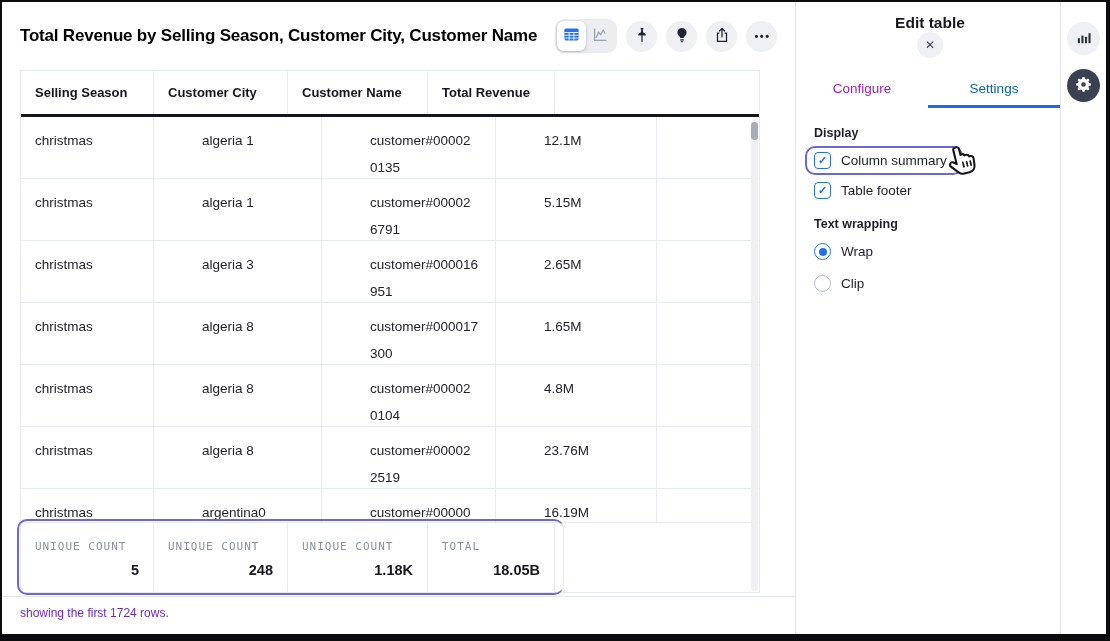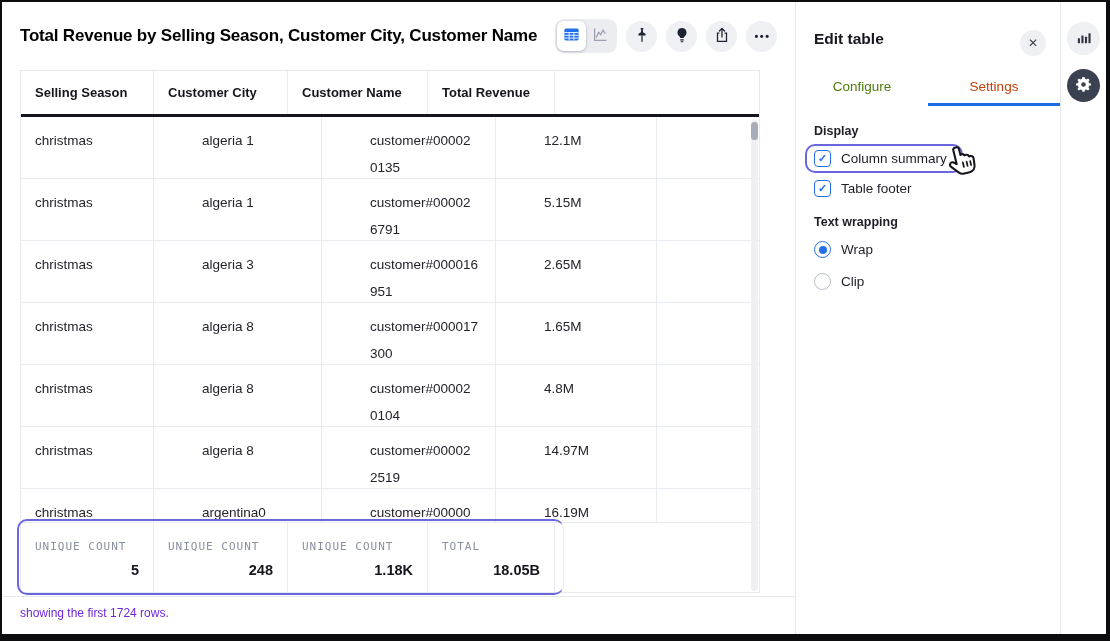--- a/index.html
+++ b/index.html
@@ -35,27 +35,27 @@
   .summary-label { font-family:"DejaVu Sans Mono", monospace; font-size:11px; letter-spacing:1px; color:#8a90a0; }
   .summary-value { display:block; text-align:right; font-size:14.5px; font-weight:700; color:#15151e; margin-top:8px; }
   .summary-highlight { position:absolute; left:-4px; top:-4px; height:76px; width:547px;
                        border:2.5px solid #6a66dd; border-radius:10px; pointer-events:none; z-index:3; }
   .scroll-track { position:absolute; top:49px; right:1px; bottom:1px; width:7px; background:#eef0f4; border-radius:4px; }
   .scroll-thumb { position:absolute; top:2px; left:0; width:7px; height:18px; background:#a6adb9; border-radius:4px; cursor:pointer; }
   .canvas-footer { margin-top:3px; border-top:1px solid #e6e8ee; padding:9px 18px; font-size:12px; color:#6d28d9; }
 
   
   .panel { width:265px; border-left:1px solid #e3e6ec; position:relative; background:#fff; }
-  .panel-header { display:flex; align-items:flex-start; justify-content:space-between; padding:28px 14px 4px 18px; }
+  .panel-header { display:flex; align-items:center; justify-content:space-between; padding:12px 14px 4px 18px;flex-direction:column; }
   .panel-title { font-size:15.5px; font-weight:700; color:#16161e; }
   .close-btn { width:26px; height:26px; border-radius:50%; background:#eef0f3; border:none;
                display:grid; place-items:center; font-size:12px; color:#3c424e; cursor:pointer; }
   .tabs { display:flex; margin-top:10px; }
-  .tab { flex:1; text-align:center; font-size:13.5px; padding:9px 0 12px; color:#4d7c0f; cursor:pointer; }
-  .tab.active { color:#c2410c; font-weight:500; box-shadow:inset 0 -3px 0 #1c6ce6; }
+  .tab { flex:1; text-align:center; font-size:13.5px; padding:9px 0 12px; color:#a21caf; cursor:pointer; }
+  .tab.active { color:#0369a1; font-weight:500; box-shadow:inset 0 -3px 0 #1c6ce6; }
   .section { padding:0 18px; }
   .section-heading { font-size:12.5px; font-weight:700; color:#1e1e28; margin:18px 0 12px; }
   .option { display:flex; align-items:center; gap:10px; margin-bottom:13px; position:relative; width:fit-content; cursor:pointer; }
   .checkbox { width:17px; height:17px; border:1.6px solid #2470ea; border-radius:4px; background:#fff;
               display:grid; place-items:center; font-size:11px; font-weight:700; color:#2470ea; }
   .option-label { font-size:13.5px; color:#1d1d28; }
   .option.highlighted::before { content:""; position:absolute; inset:-6px -16px -6px -9px;
               border:2.5px solid #6a66dd; border-radius:10px; pointer-events:none; }
   .radio { width:17px; height:17px; border-radius:50%; }
   .radio.selected { border:1.7px solid #2470ea; display:grid; place-items:center; }
@@ -189,21 +189,21 @@
           <div class="cell"><span>4.8M</span></div>
           <div class="cell"></div>
         </div>
         <div class="trow">
           <div class="cell"><span>christmas</span></div>
           <div class="cell"><span>algeria 8</span></div>
           <div class="cell">
               <span class="ln">customer#00002</span>
               <span class="ln">2519</span>
             </div>
-          <div class="cell"><span>14.97M</span></div>
+          <div class="cell"><span>23.76M</span></div>
           <div class="cell"></div>
         </div>
         <div class="trow cut">
           <div class="cell"><span>christmas</span></div>
           <div class="cell"><span>argentina0</span></div>
           <div class="cell">
               <span class="ln">customer#00000</span>
             </div>
           <div class="cell"><span>16.19M</span></div>
           <div class="cell"></div>

